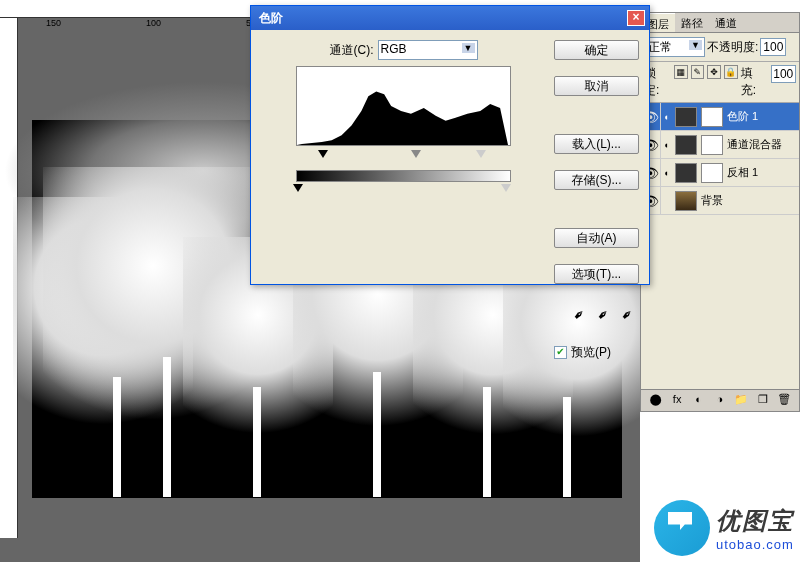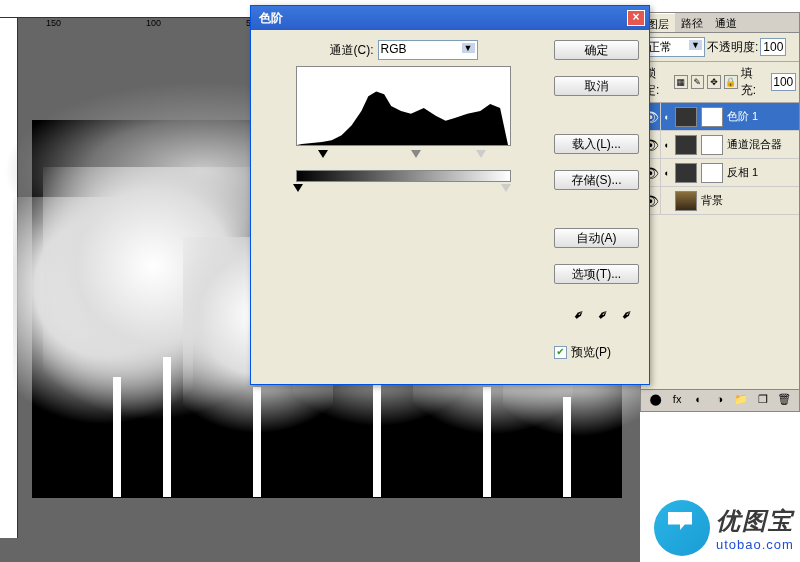--- a/index.html
+++ b/index.html
@@ -15,21 +15,21 @@
 .t2{left:10px;width:220px;height:330px}
 .t3{left:150px;width:150px;height:260px}
 .t4{left:260px;width:170px;height:290px}
 .t5{left:380px;width:160px;height:260px}
 .t6{left:470px;width:150px;height:250px}
 .cloud{position:absolute;background:radial-gradient(ellipse,#eee 0%,#888 40%,transparent 70%);opacity:.85}
 .c1{top:-40px;left:-30px;width:400px;height:180px}
 .c2{top:-20px;left:300px;width:350px;height:170px}
 .trunk{position:absolute;bottom:0;width:8px;background:#fff}
 .watermark-top{position:absolute;top:2px;right:170px;color:#fff;font-size:11px;z-index:5}
-.dialog{position:absolute;left:250px;top:5px;width:400px;height:380px;background:#ece9d8;border:1px solid #0054e3;box-shadow:2px 2px 6px rgba(0,0,0,.3);z-index:20}
+.dialog{position:absolute;left:250px;top:5px;width:400px;height:280px;background:#ece9d8;border:1px solid #0054e3;box-shadow:2px 2px 6px rgba(0,0,0,.3);z-index:20}
 .titlebar{height:24px;background:linear-gradient(#3b77dd,#2a5fc9);color:#fff;display:flex;align-items:center;padding:0 4px;justify-content:space-between}
 .titlebar-title{font-weight:bold;padding-left:4px}
 .close-btn{width:18px;height:16px;background:#e45850;border:1px solid #fff;color:#fff;text-align:center;line-height:12px;font-weight:bold;cursor:pointer}
 .dlg-body{padding:10px;display:flex;gap:8px}
 .dlg-left{flex:1}
 .dlg-right{width:85px;display:flex;flex-direction:column;gap:16px}
 .row{display:flex;align-items:center;gap:4px;margin-bottom:6px;justify-content:center}
 .lbl{text-align:left}
 .select{width:100px;height:20px;border:1px solid #7f9db9;background:#fff;padding:1px 2px;position:relative}
 .select::after{content:"▼";position:absolute;right:2px;top:2px;font-size:9px;color:#000;background:#c8d4e8;padding:0 2px}
@@ -45,21 +45,21 @@
 .gradient-bar{width:215px;height:12px;margin:4px auto 2px;background:linear-gradient(to right,#000,#fff);border:1px solid #888}
 .eyedroppers{display:flex;gap:6px;justify-content:flex-end;margin-top:4px}
 .eyedrop{width:18px;height:18px;transform:rotate(-45deg);font-size:14px}
 .checkbox-row{display:flex;align-items:center;gap:4px;margin-top:6px}
 .checkbox{width:13px;height:13px;border:1px solid #7f9db9;background:#fff;color:#21a121;text-align:center;line-height:10px;font-size:10px}
 .layers-panel{position:absolute;right:0;top:12px;width:160px;height:400px;background:#ece9d8;border:1px solid #888;z-index:10}
 .panel-tabs{display:flex;height:20px;background:#d4d0c8;border-bottom:1px solid #888}
 .panel-tab{padding:3px 6px;font-size:11px;cursor:pointer}
 .panel-tab.active{background:#ece9d8;border-top:1px solid #fff}
 .blend-row{display:flex;align-items:center;gap:2px;padding:4px;border-bottom:1px solid #aaa}
-.lock-row{display:flex;align-items:center;gap:3px;padding:3px;border-bottom:1px solid #aaa;font-size:11px}
+.lock-row{display:flex;gap:3px;padding:3px;border-bottom:1px solid #aaa;font-size:11px}
 .lock-icon{width:14px;height:14px;border:1px solid #888;font-size:9px;text-align:center;line-height:12px}
 .layer{display:flex;align-items:center;height:28px;border-bottom:1px solid #ccc;cursor:pointer}
 .layer.selected{background:#3670c7;color:#fff}
 .vis{width:20px;height:28px;border-right:1px solid #ccc;text-align:center;line-height:28px;font-size:14px}
 .thumb{width:22px;height:20px;border:1px solid #888;background:#fff;margin:0 2px}
 .thumb.dark{background:#333}
 .thumb.mask{background:#fff}
 .thumb.img{background:linear-gradient(#8b6f3e,#3a2a15)}
 .link-icon{width:12px;font-size:9px;text-align:center}
 .layer-name{padding-left:2px;font-size:11px}

